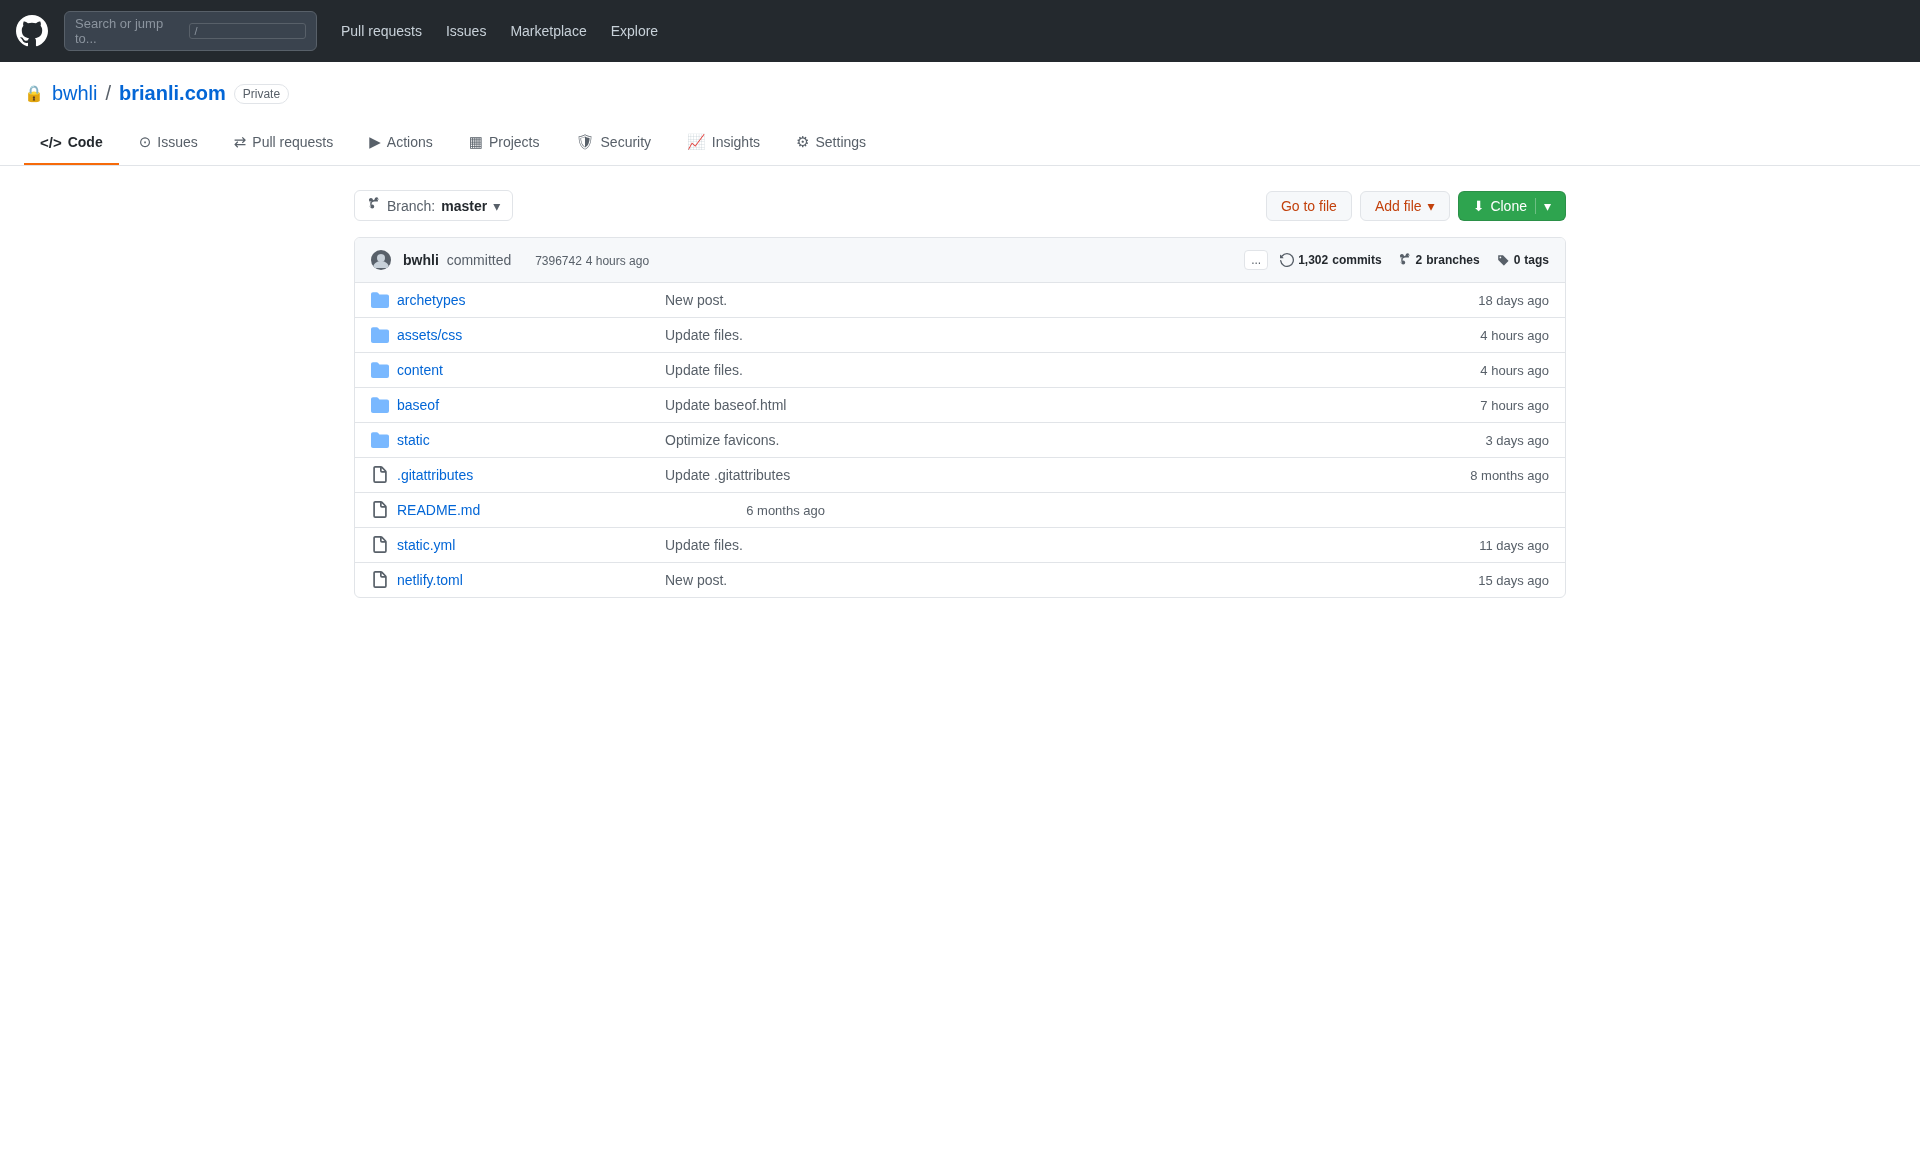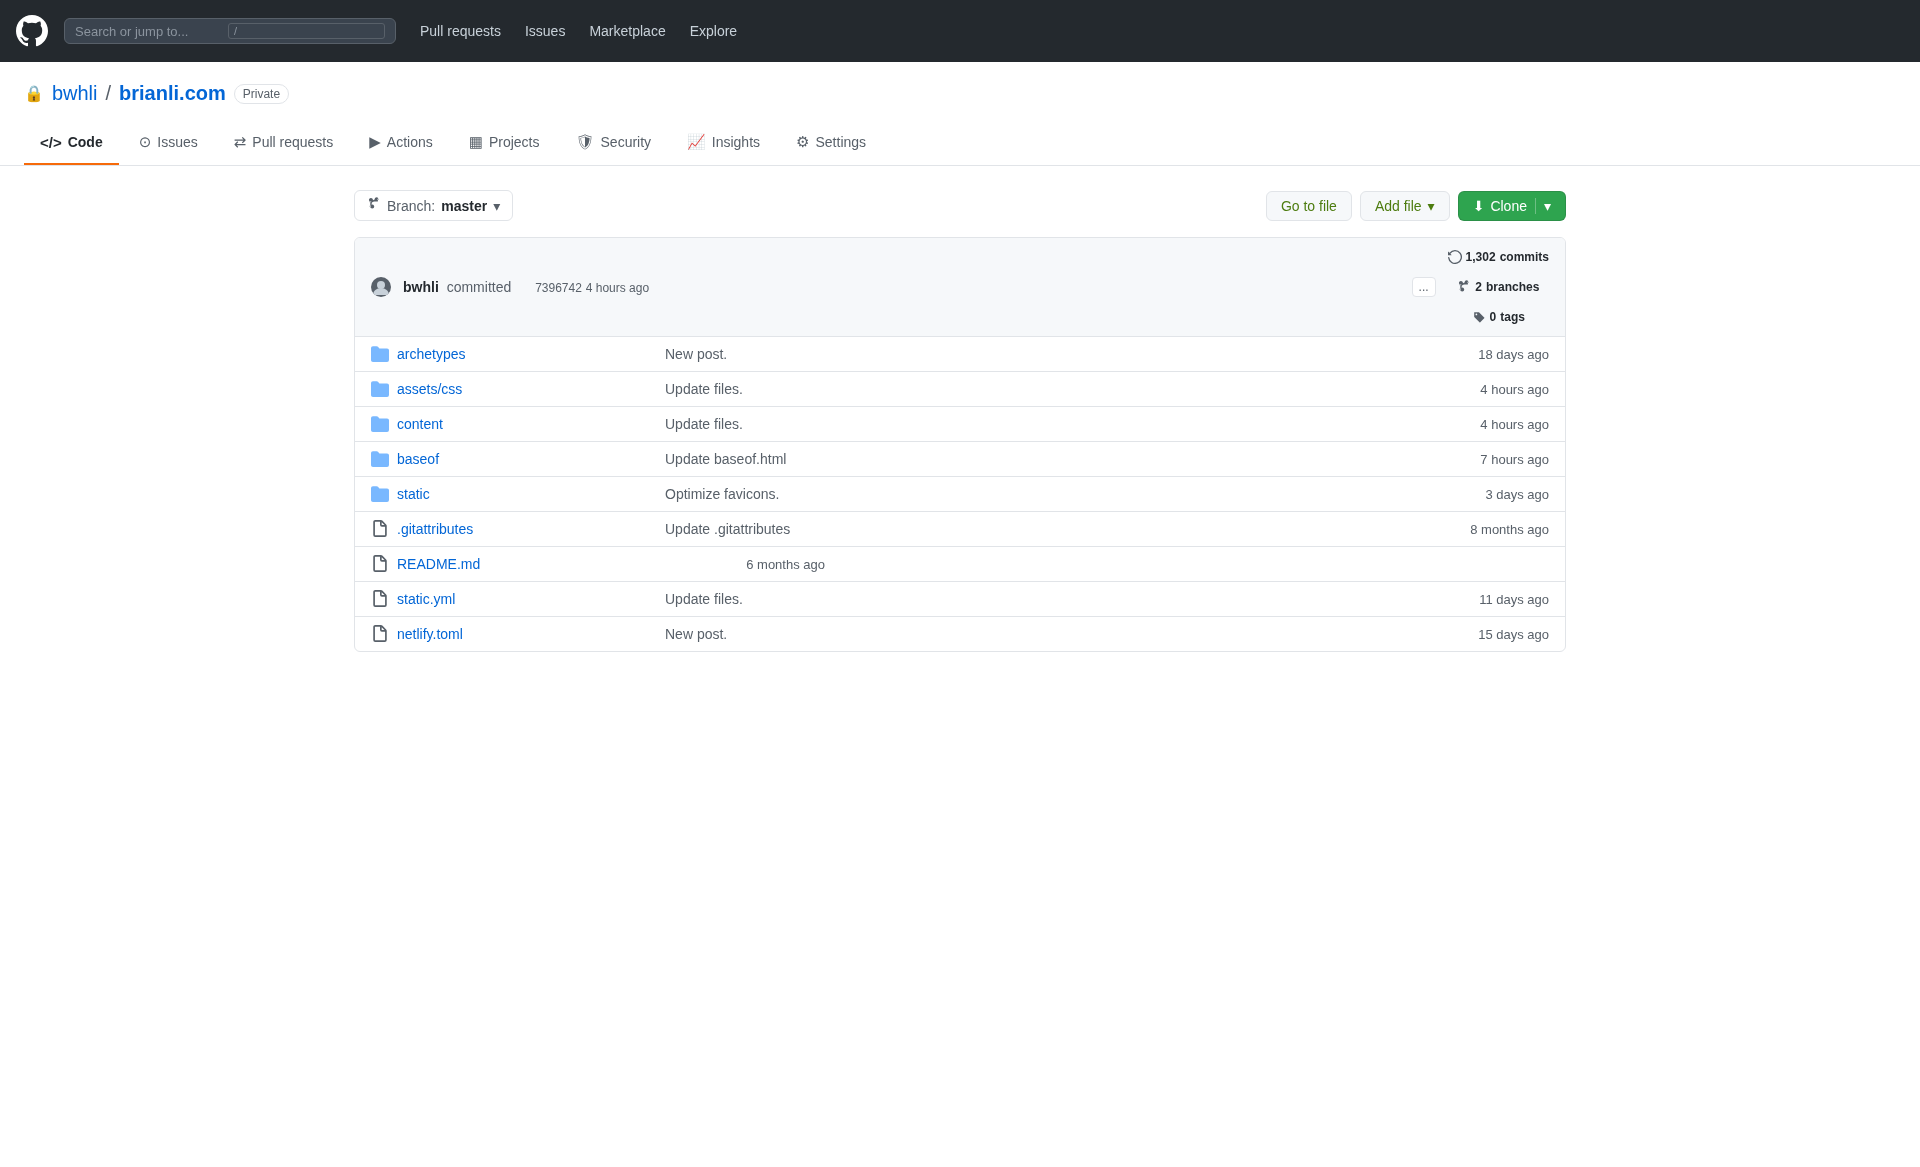--- a/index.html
+++ b/index.html
@@ -20,21 +20,21 @@
     }
     .topnav-search {
       display: flex;
       align-items: center;
       background: #3a434e;
       border: 1px solid #586069;
       border-radius: 6px;
       padding: 4px 10px;
       color: #c8d1d9;
       font-size: 13px;
-      width: 332px;
+      width: 253px;
       gap: 8px;
       cursor: text;
     }
     .topnav-search span { flex: 1; color: #8b949e; }
     .kbd-slash {
       border: 1px solid #586069;
       border-radius: 3px;
       padding: 1px 5px;
       font-size: 11px;
       color: #8b949e;
@@ -134,21 +134,21 @@
     .btn {
       display: flex;
       align-items: center;
       gap: 6px;
       padding: 6px 14px;
       border: 1px solid #e1e4e8;
       border-radius: 6px;
       cursor: pointer;
       font-size: 14px;
       background: #f6f8fa;
-      color: #4d7c0f;
+      color: #c2410c;
       font-weight: 500;
     }
     .btn-green {
       background: #2ea44f;
       border-color: rgba(27,31,35,.15);
       color: #fff;
     }
     .btn-caret {
       border-left: 1px solid rgba(255,255,255,0.3);
       padding-left: 8px;
@@ -197,21 +197,20 @@
       border-radius: 4px;
       font-size: 12px;
       background: #fff;
     }
     .commit-stats {
       display: flex;
       align-items: center;
       gap: 16px;
       font-size: 12px;
       color: #586069;
-      flex-direction: column;
     }
     .commit-stat {
       display: flex;
       align-items: center;
       gap: 4px;
       cursor: pointer;
       text-decoration: none;
       color: #586069;
     }
     .commit-stat span { font-weight: 600; color: #24292e; }

